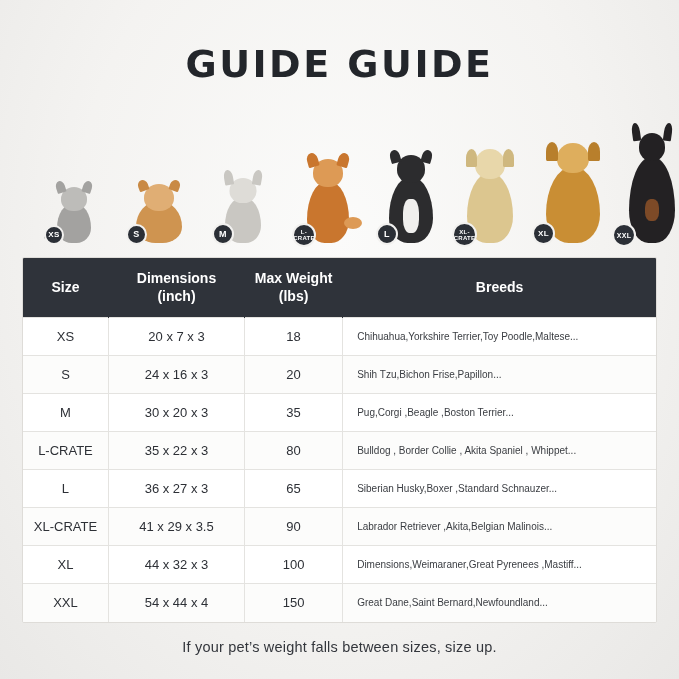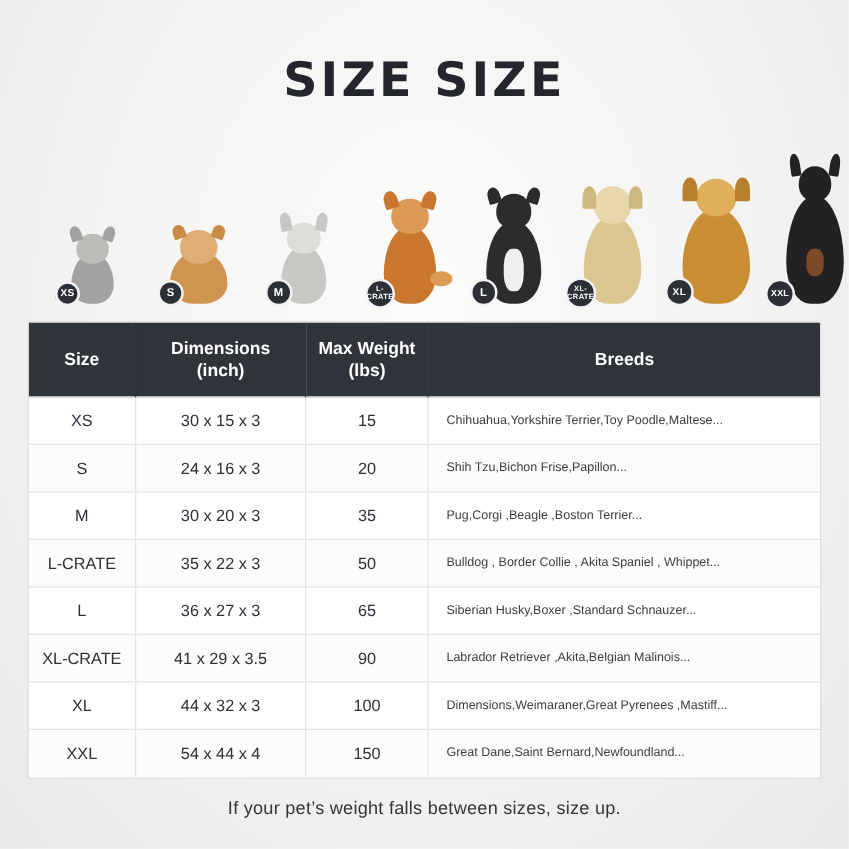--- a/index.html
+++ b/index.html
@@ -132,21 +132,21 @@
     text-align: center;
     font-size: 14.5px;
     color: #33363c;
     margin-top: 16px;
     letter-spacing: .2px;
   }
 </style>
 </head>
 <body>
 
-<h1 class="title">SIZE SIZE</h1>
+<h1 class="title">GUIDE GUIDE</h1>
 
 <div class="pets-row">
 
   <div class="pet" style="left:18px;width:56px;height:58px;">
     <div class="pet-art" style="width:56px;height:58px;">
       <div class="body" style="width:34px;height:40px;background:#a3a2a0;"></div>
       <div class="head" style="width:26px;height:24px;bottom:32px;background:#bdbcb9;"></div>
       <div class="ear-l" style="width:9px;height:12px;left:10px;bottom:50px;background:#a3a2a0;transform:rotate(-18deg);"></div>
       <div class="ear-r" style="width:9px;height:12px;right:10px;bottom:50px;background:#a3a2a0;transform:rotate(18deg);"></div>
       <div class="tail" style="width:20px;height:7px;left:-2px;background:#a3a2a0;"></div>
@@ -244,40 +244,40 @@
           <span>(lbs)</span>
         </th>
         <th class="col-breeds">
           <span>Breeds</span>
         </th>
       </tr>
     </thead>
     <tbody>
       <tr>
         <td>XS</td>
-        <td>30 x 15 x 3</td>
-        <td>15</td>
+        <td>20 x 7 x 3</td>
+        <td>18</td>
         <td class="breeds">Chihuahua,Yorkshire Terrier,Toy Poodle,Maltese...</td>
       </tr>
       <tr>
         <td>S</td>
         <td>24 x 16 x 3</td>
         <td>20</td>
         <td class="breeds">Shih Tzu,Bichon Frise,Papillon...</td>
       </tr>
       <tr>
         <td>M</td>
         <td>30 x 20 x 3</td>
         <td>35</td>
         <td class="breeds">Pug,Corgi ,Beagle ,Boston Terrier...</td>
       </tr>
       <tr>
         <td>L-CRATE</td>
         <td>35 x 22 x 3</td>
-        <td>50</td>
+        <td>80</td>
         <td class="breeds">Bulldog , Border Collie , Akita Spaniel , Whippet...</td>
       </tr>
       <tr>
         <td>L</td>
         <td>36 x 27 x 3</td>
         <td>65</td>
         <td class="breeds">Siberian Husky,Boxer ,Standard Schnauzer...</td>
       </tr>
       <tr>
         <td>XL-CRATE</td>

